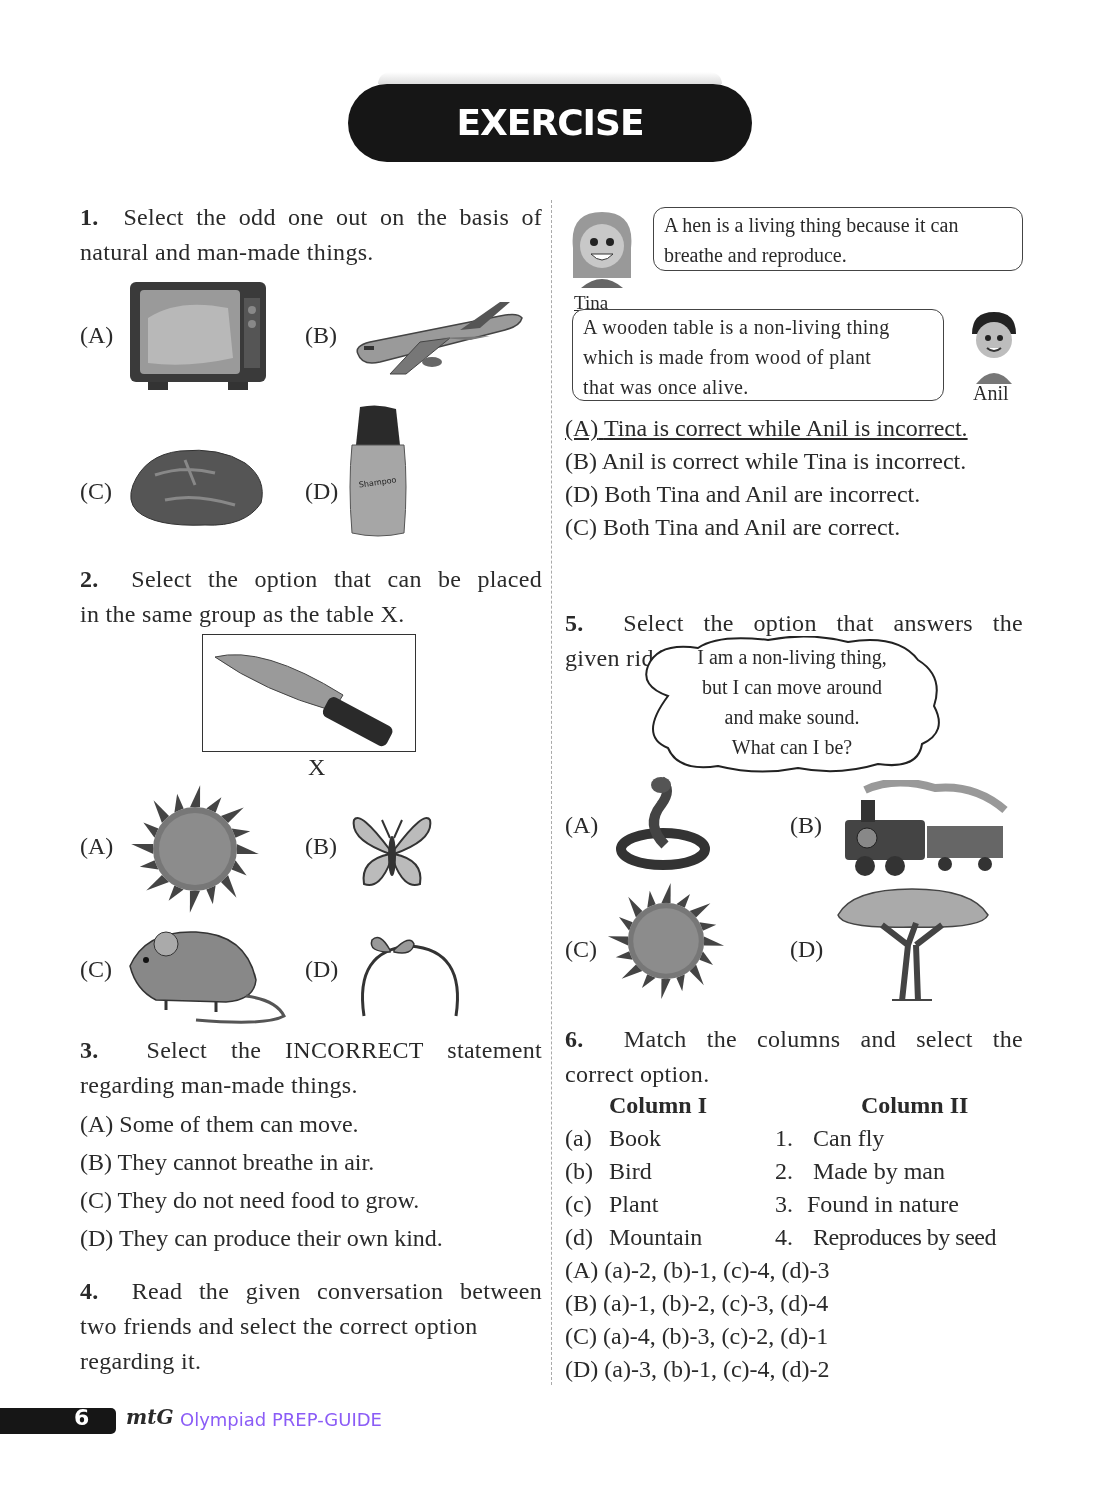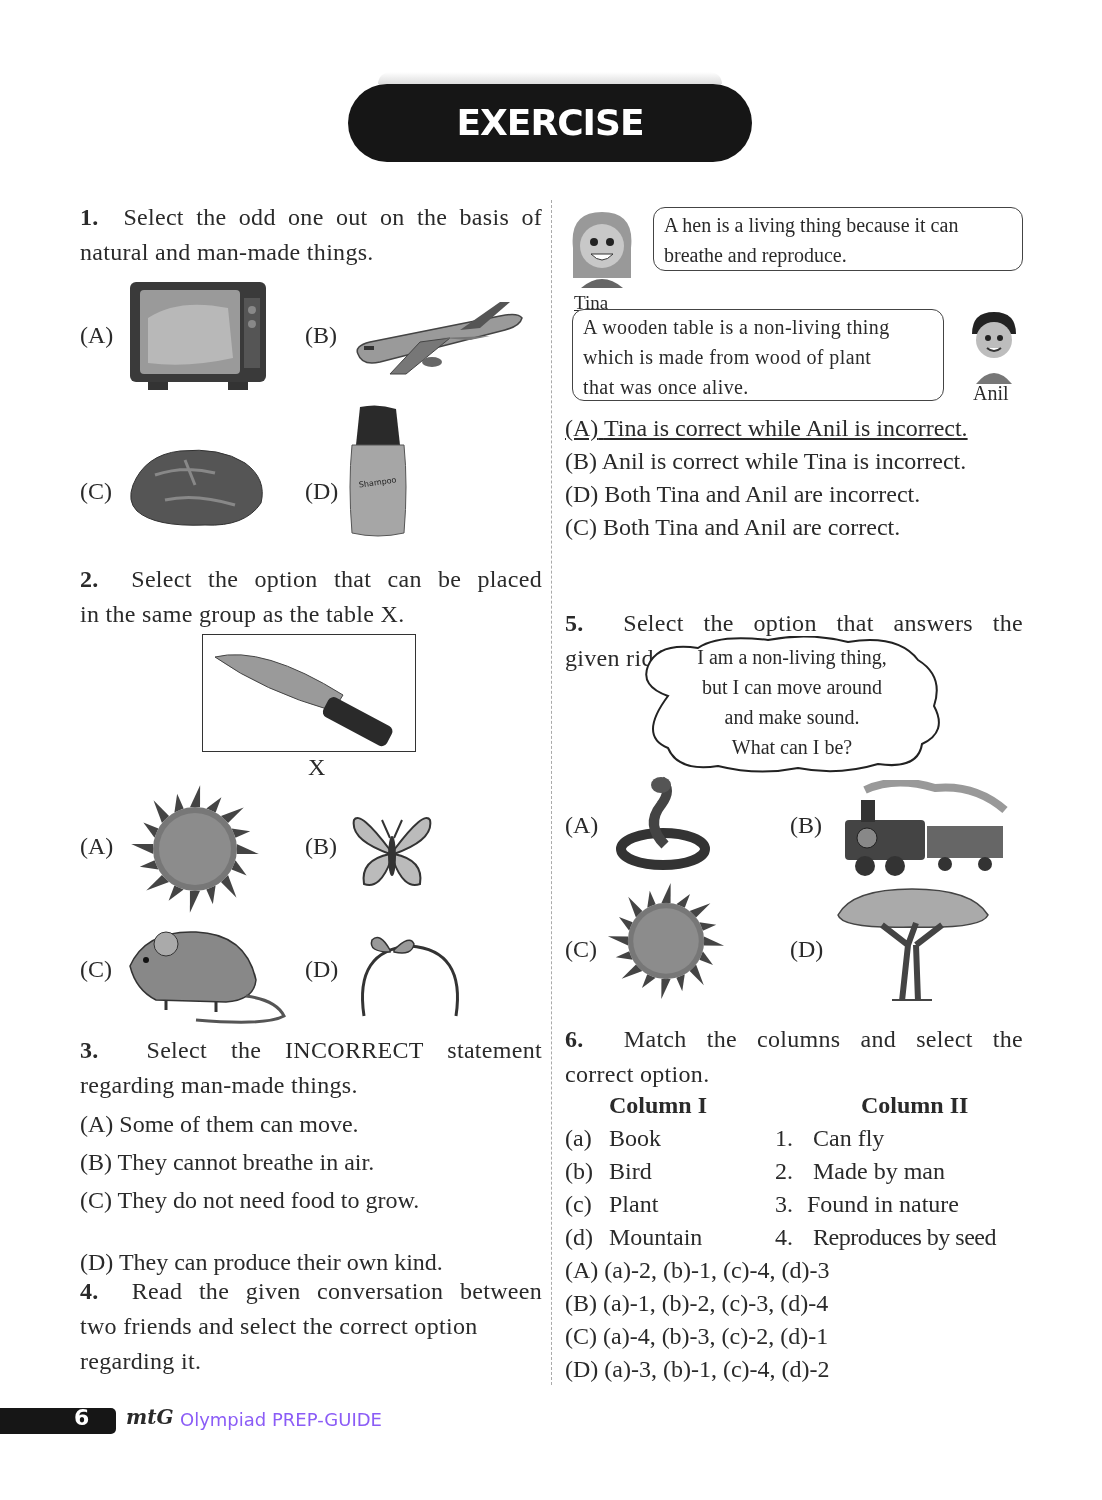--- a/index.html
+++ b/index.html
@@ -159,21 +159,21 @@
 </div>
 
 <div class="abs q serif" style="left:80px; top:1033px; width:462px;">
   <div style="text-align:justify; text-align-last:justify;"><b>3.</b>&nbsp;&nbsp;<span>Select the INCORRECT statement</span></div>
   <div>regarding man-made things.</div>
 </div>
 <div class="abs opt serif" style="left:80px; top:1108px; width:470px;">
   <div style="height:38px;"><span>(A)</span> <span>Some of them can move.</span></div>
   <div style="height:38px;"><span>(B)</span> <span>They cannot breathe in air.</span></div>
   <div style="height:38px;"><span>(C)</span> <span>They do not need food to grow.</span></div>
-  <div style="height:38px;margin-top:24px;"><span>(D)</span> <span>They can produce their own kind.</span></div>
+  <div style="height:38px;"><span>(D)</span> <span>They can produce their own kind.</span></div>
 </div>
 
 <div class="abs q serif" style="left:80px; top:1274px; width:462px;">
   <div style="text-align:justify; text-align-last:justify;"><b>4.</b>&nbsp;&nbsp;<span>Read the given conversation between</span></div>
   <div>two friends and select the correct option</div>
   <div>regarding it.</div>
 </div>
 
 <div class="abs" style="left:565px; top:208px;">
   <svg width="74" height="80" viewBox="0 0 74 80">

